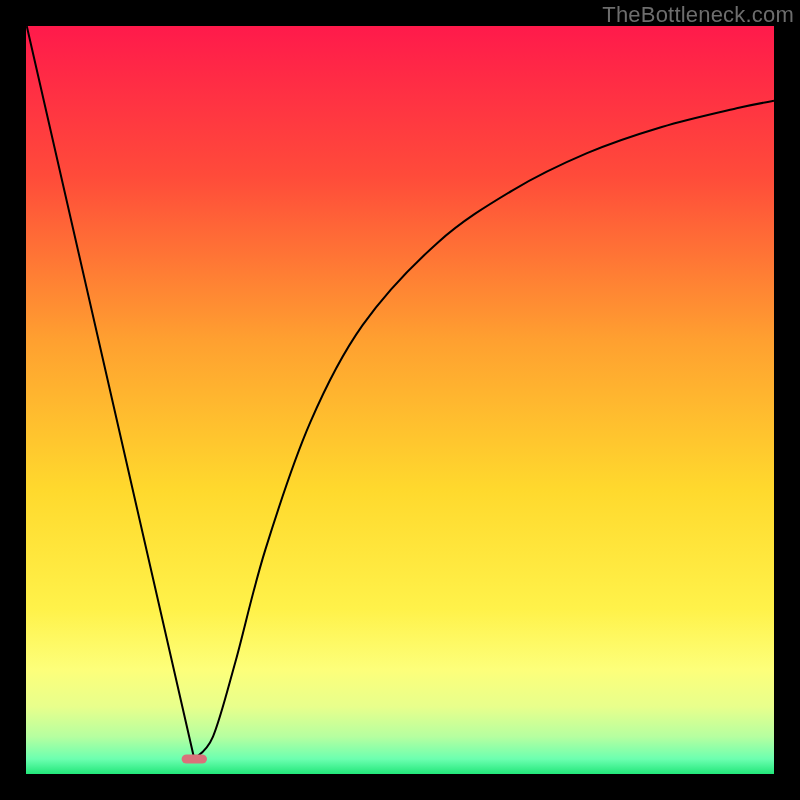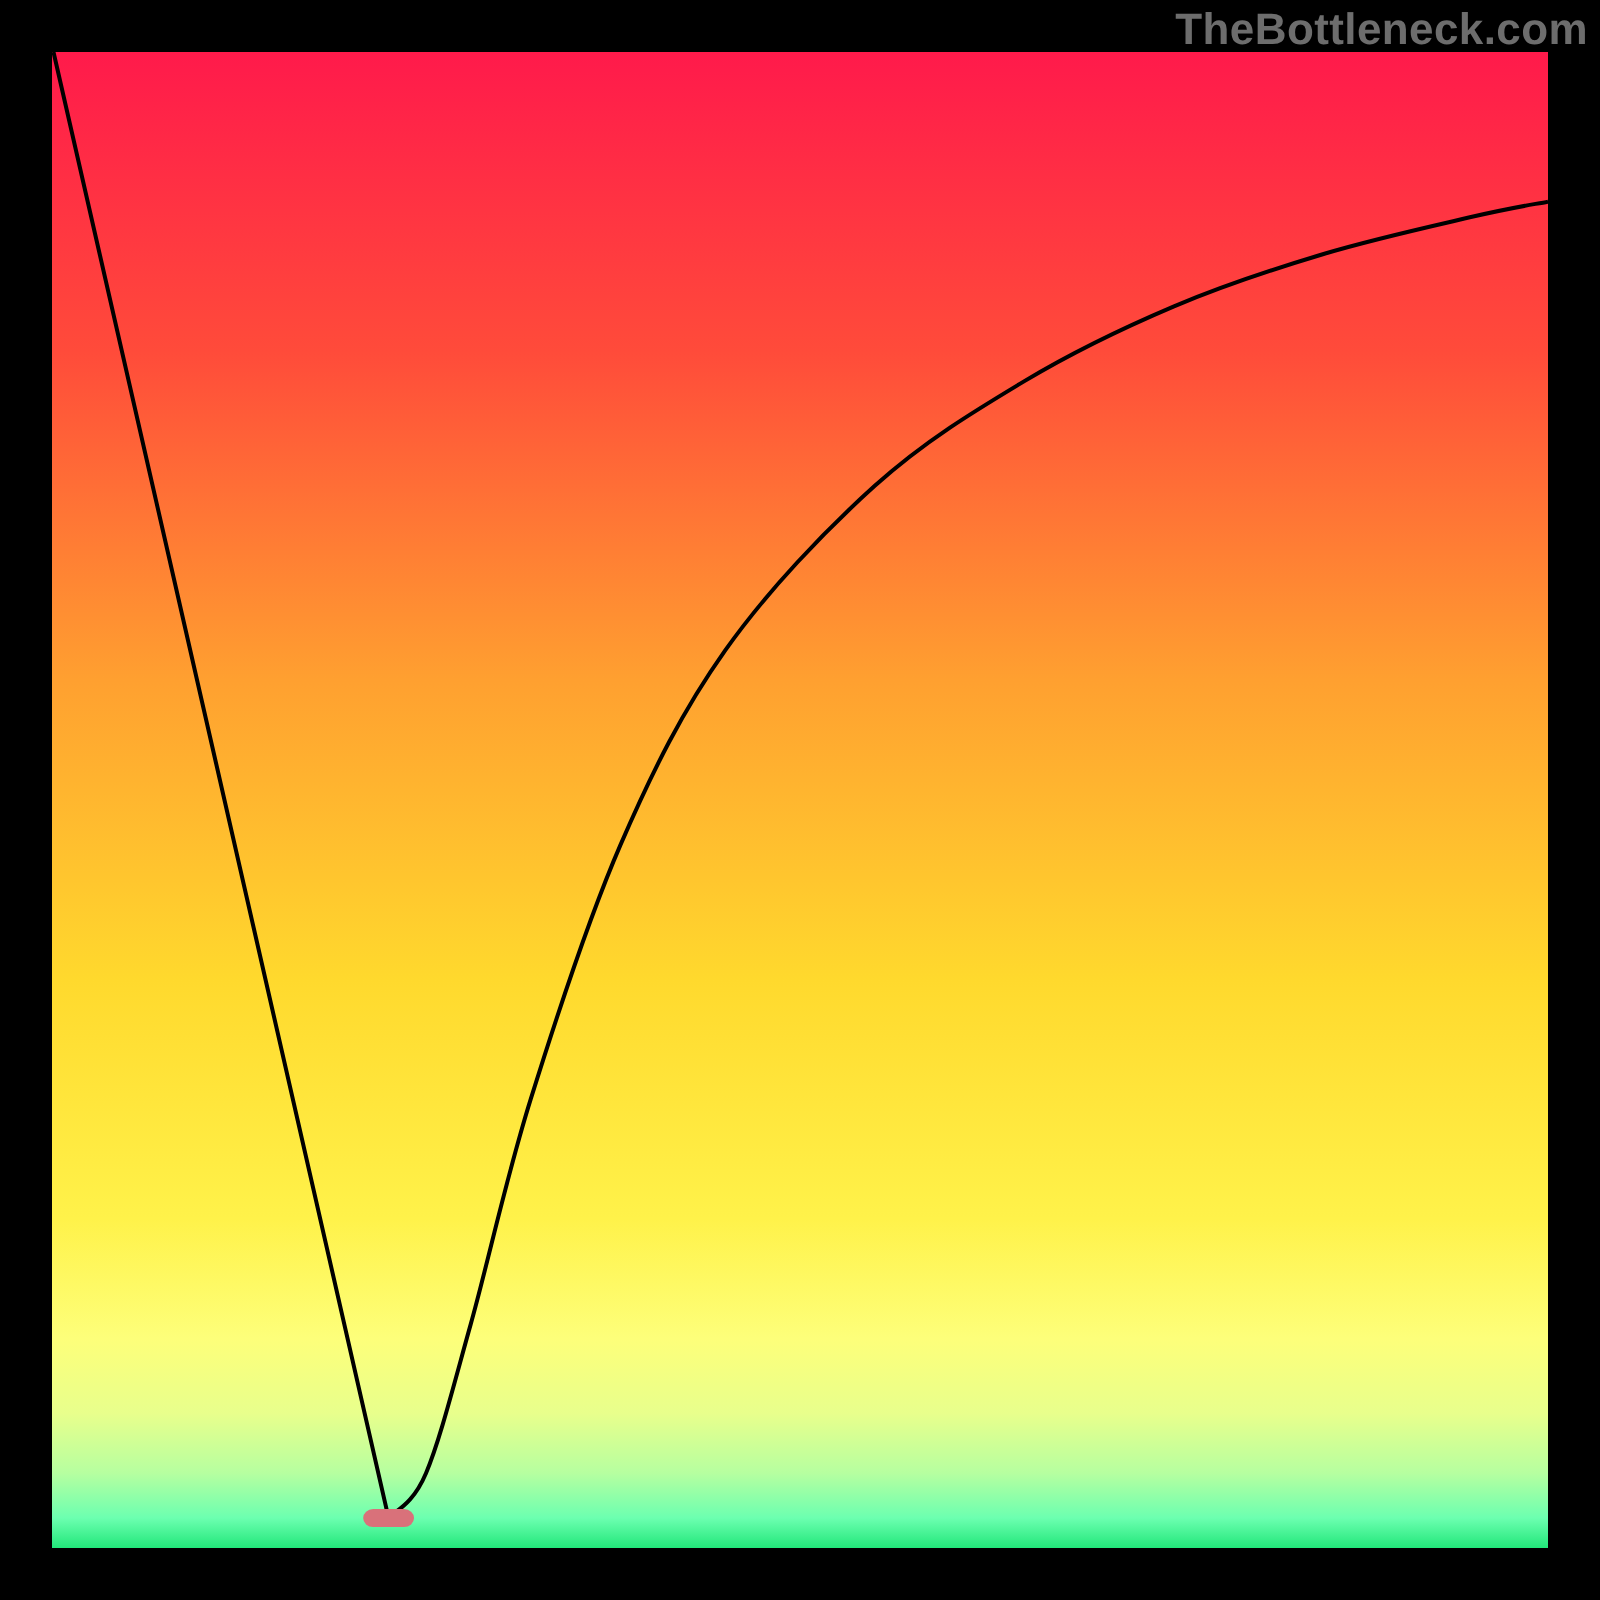--- a/index.html
+++ b/index.html
@@ -25,21 +25,21 @@
     top: 0;
     width: 748px;
     height: 748px;
   }
   .watermark {
     position: absolute;
     top: 2px;
     right: 6px;
     color: #6d6d6d;
     font-size: 22px;
-    font-weight: 700;
+    font-weight: 400;
     letter-spacing: 0.2px;
     user-select: none;
   }
   svg { display: block; }
 </style>
 </head>
 <body>
 
 <div class="frame">
   <svg class="plot" viewBox="0 0 748 748" preserveAspectRatio="none">

